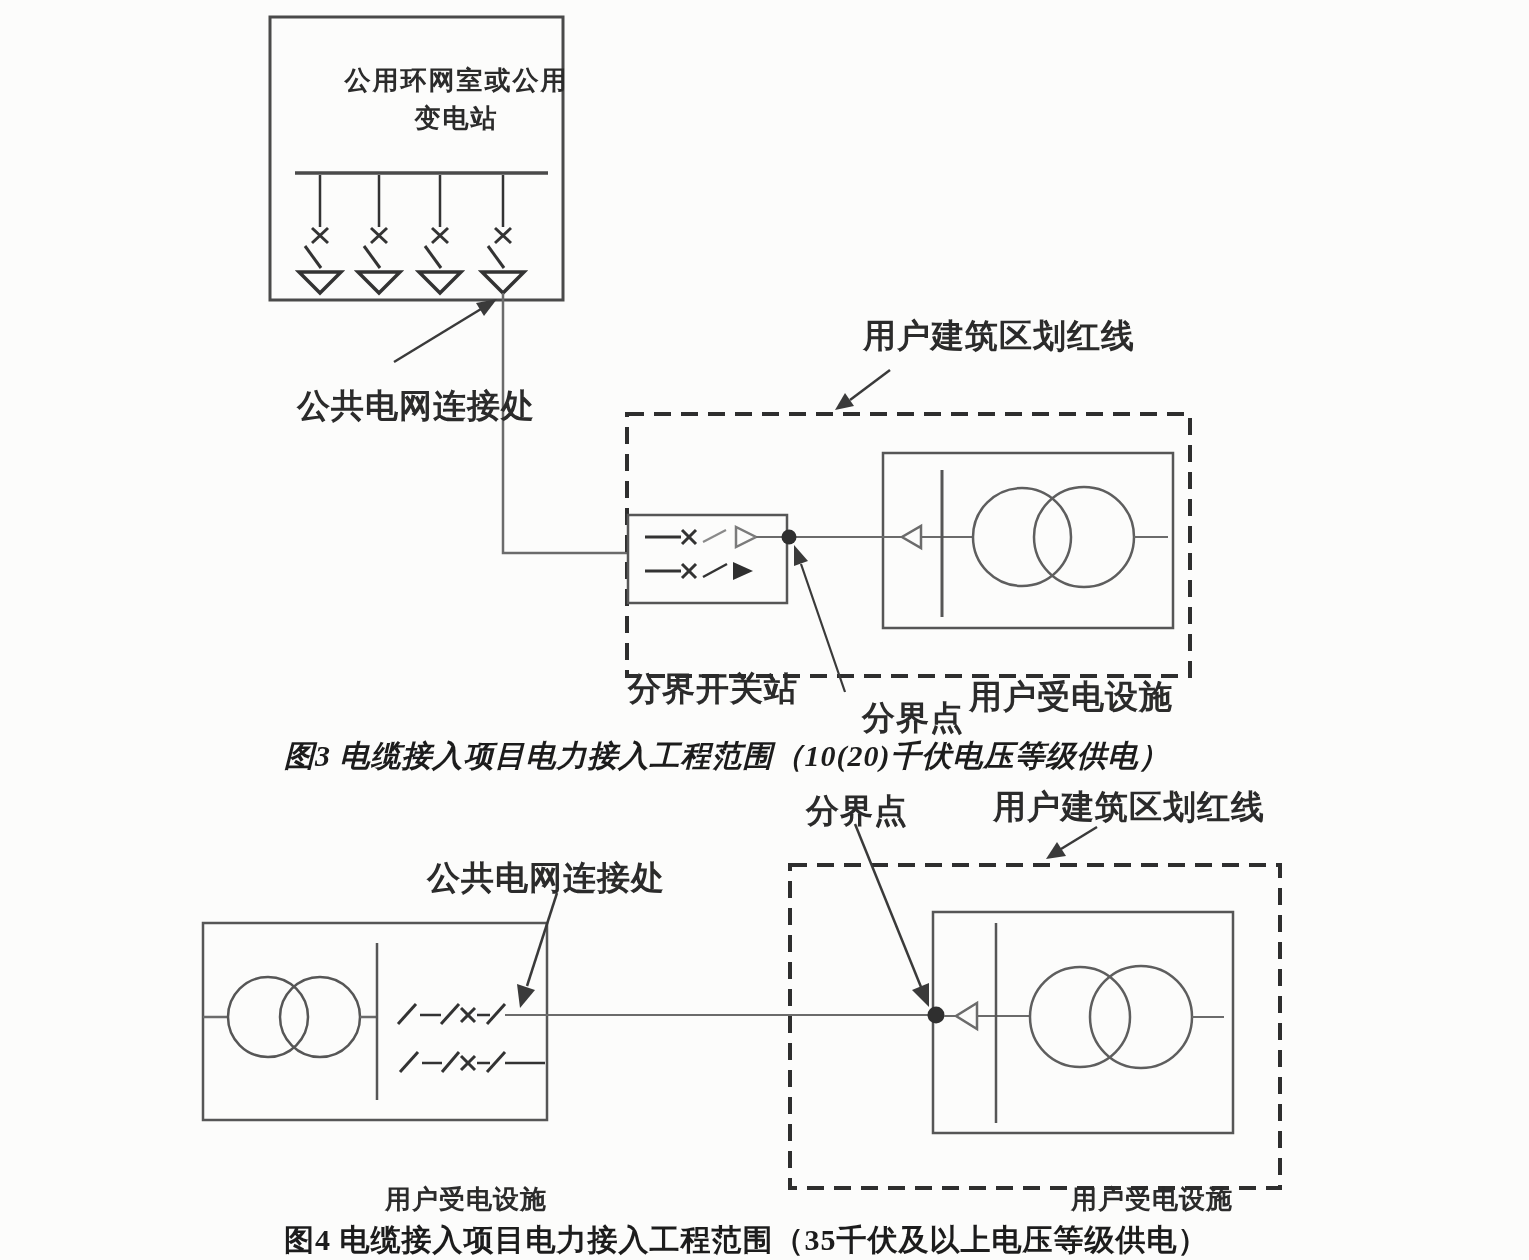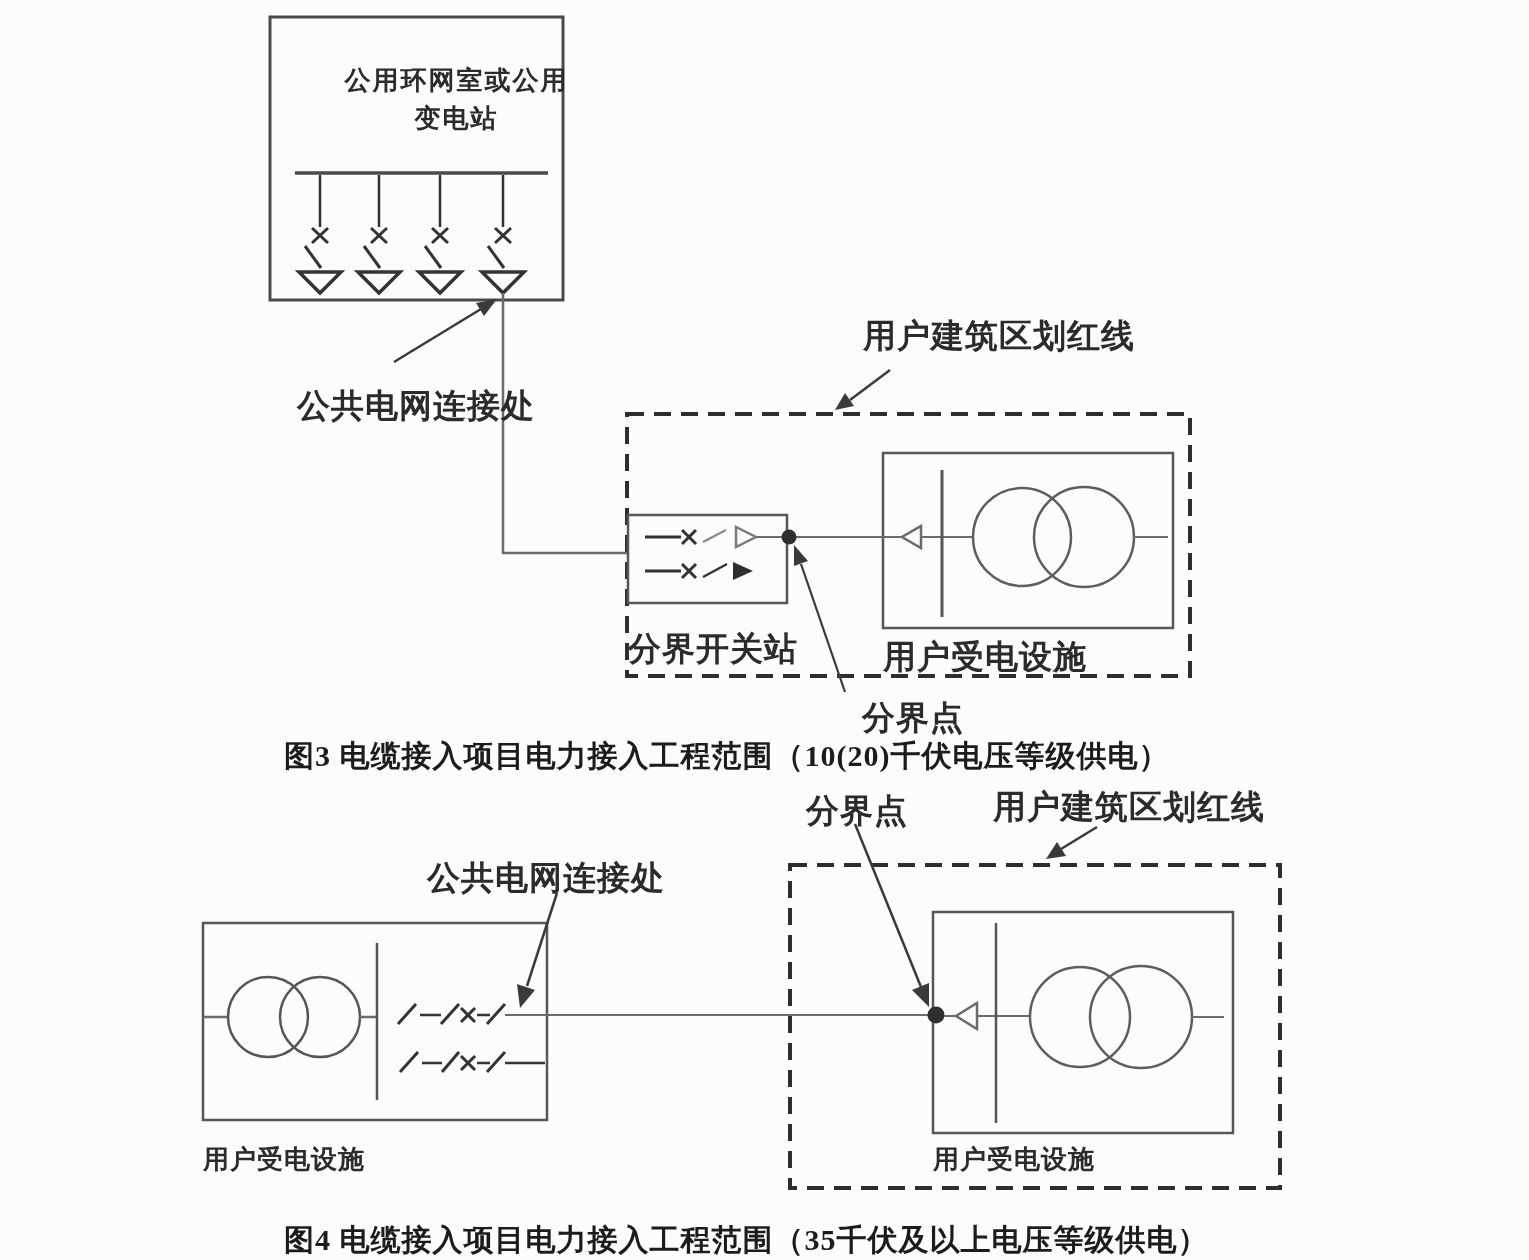--- a/index.html
+++ b/index.html
@@ -2,21 +2,21 @@
 <html><head>
 <meta charset="utf-8">
 <style>
   html,body{margin:0;padding:0;background:#ffffff;}
   body{width:1529px;height:1260px;position:relative;overflow:hidden;
        font-family:"Liberation Sans",sans-serif;}
   .canvas{position:absolute;left:0;top:0;width:1529px;height:1260px;background:#fcfcfb;}
   svg{position:absolute;left:0;top:0;}
   .lbl{position:absolute;color:#2b2b2b;font-weight:600;white-space:nowrap;
        font-size:33px;letter-spacing:1px;line-height:1.2;}
-  .lbl.centered{text-align:left;letter-spacing:1px;}
+  .lbl.centered{text-align:right;letter-spacing:1px;margin-top:40px;}
   .station-title{position:absolute;left:272px;top:62px;width:289px;text-align:center;
        color:#2b2b2b;font-weight:600;font-size:26px;letter-spacing:2px;line-height:1.45;margin-left:40px;}
   .caption{position:absolute;color:#1c1c1c;font-family:"Liberation Serif",serif;
        font-weight:600;font-size:30px;letter-spacing:1px;white-space:nowrap;}
 </style>
 </head>
 <body>
 
 <div class="canvas">
 
@@ -186,21 +186,21 @@
   <div class="lbl" style="left:297px;top:386px;">公共电网连接处</div>
 
   <div class="lbl" style="left:863px;top:316px;">用户建筑区划红线</div>
 
   <div class="lbl centered" style="left:628px;top:629px;width:160px;">分界开关站</div>
 
   <div class="lbl centered" style="left:883px;top:637px;width:290px;">用户受电设施</div>
 
   <div class="lbl" style="left:862px;top:698px;">分界点</div>
 
-  <div class="caption" style="left:284px;top:736px;">图3 电缆接入项目电力接入工程范围（10(20)千伏电压等级供电）</div>
+  <div class="caption" style="left:284px;top:736px;font-style:italic;">图3 电缆接入项目电力接入工程范围（10(20)千伏电压等级供电）</div>
 
   <div class="lbl" style="left:806px;top:791px;">分界点</div>
 
   <div class="lbl" style="left:993px;top:787px;">用户建筑区划红线</div>
 
   <div class="lbl" style="left:427px;top:858px;">公共电网连接处</div>
 
   <div class="lbl centered" style="left:203px;top:1144px;width:344px;font-size:26px;">用户受电设施</div>
 
   <div class="lbl centered" style="left:933px;top:1144px;width:300px;font-size:26px;">用户受电设施</div>

